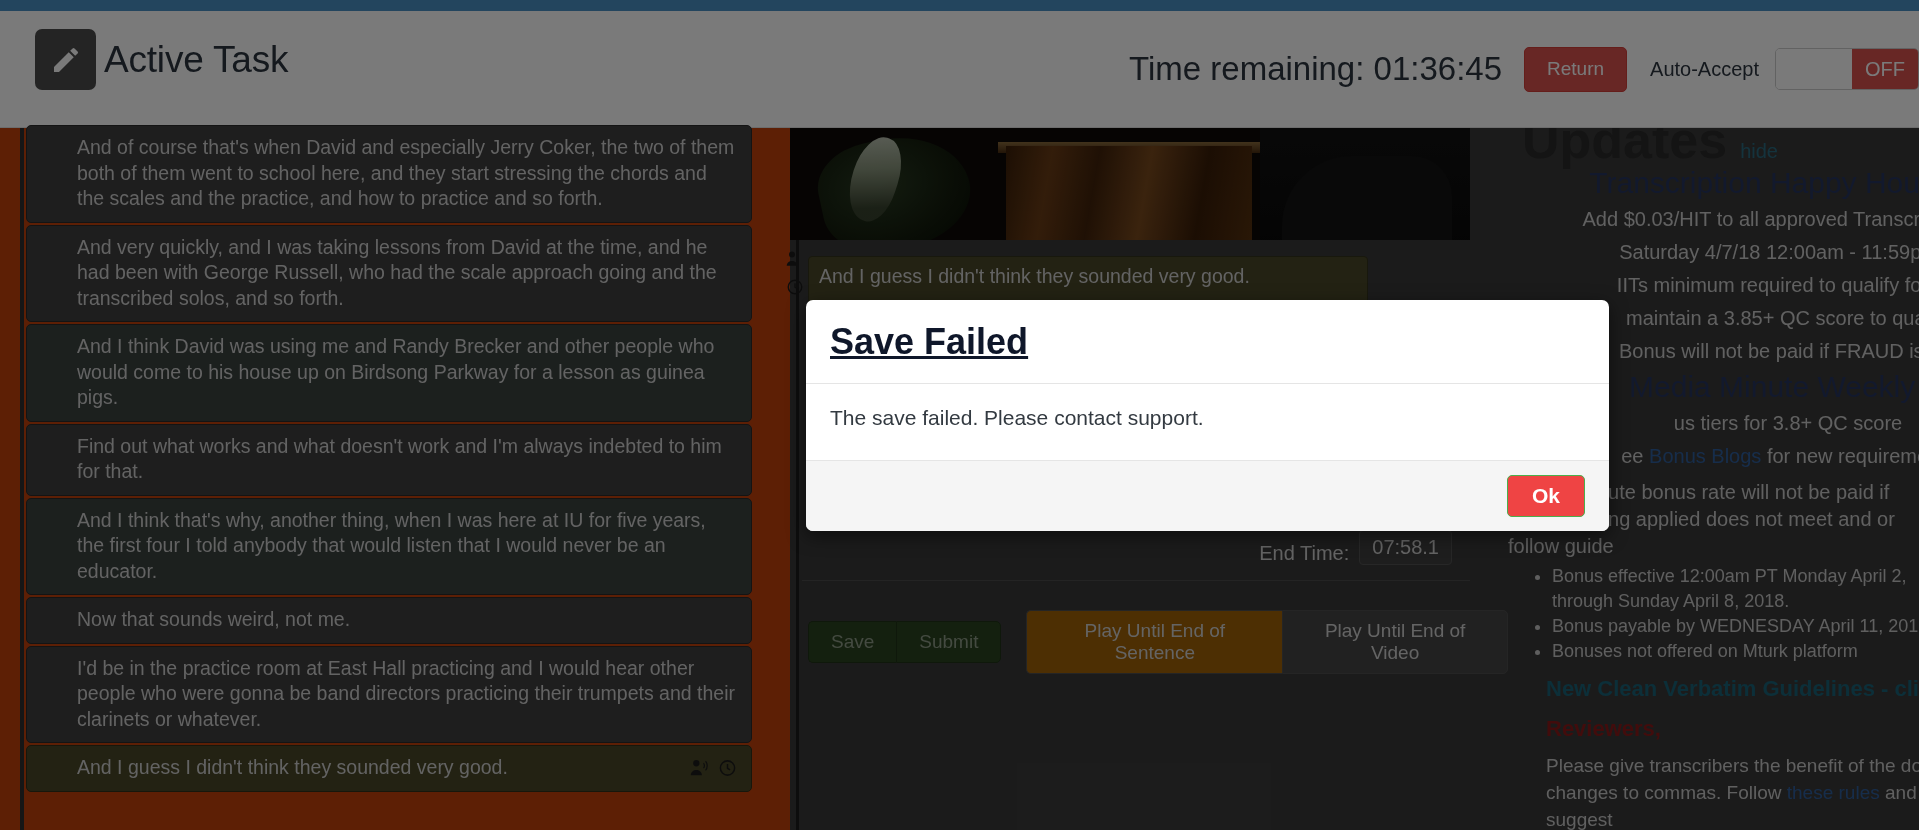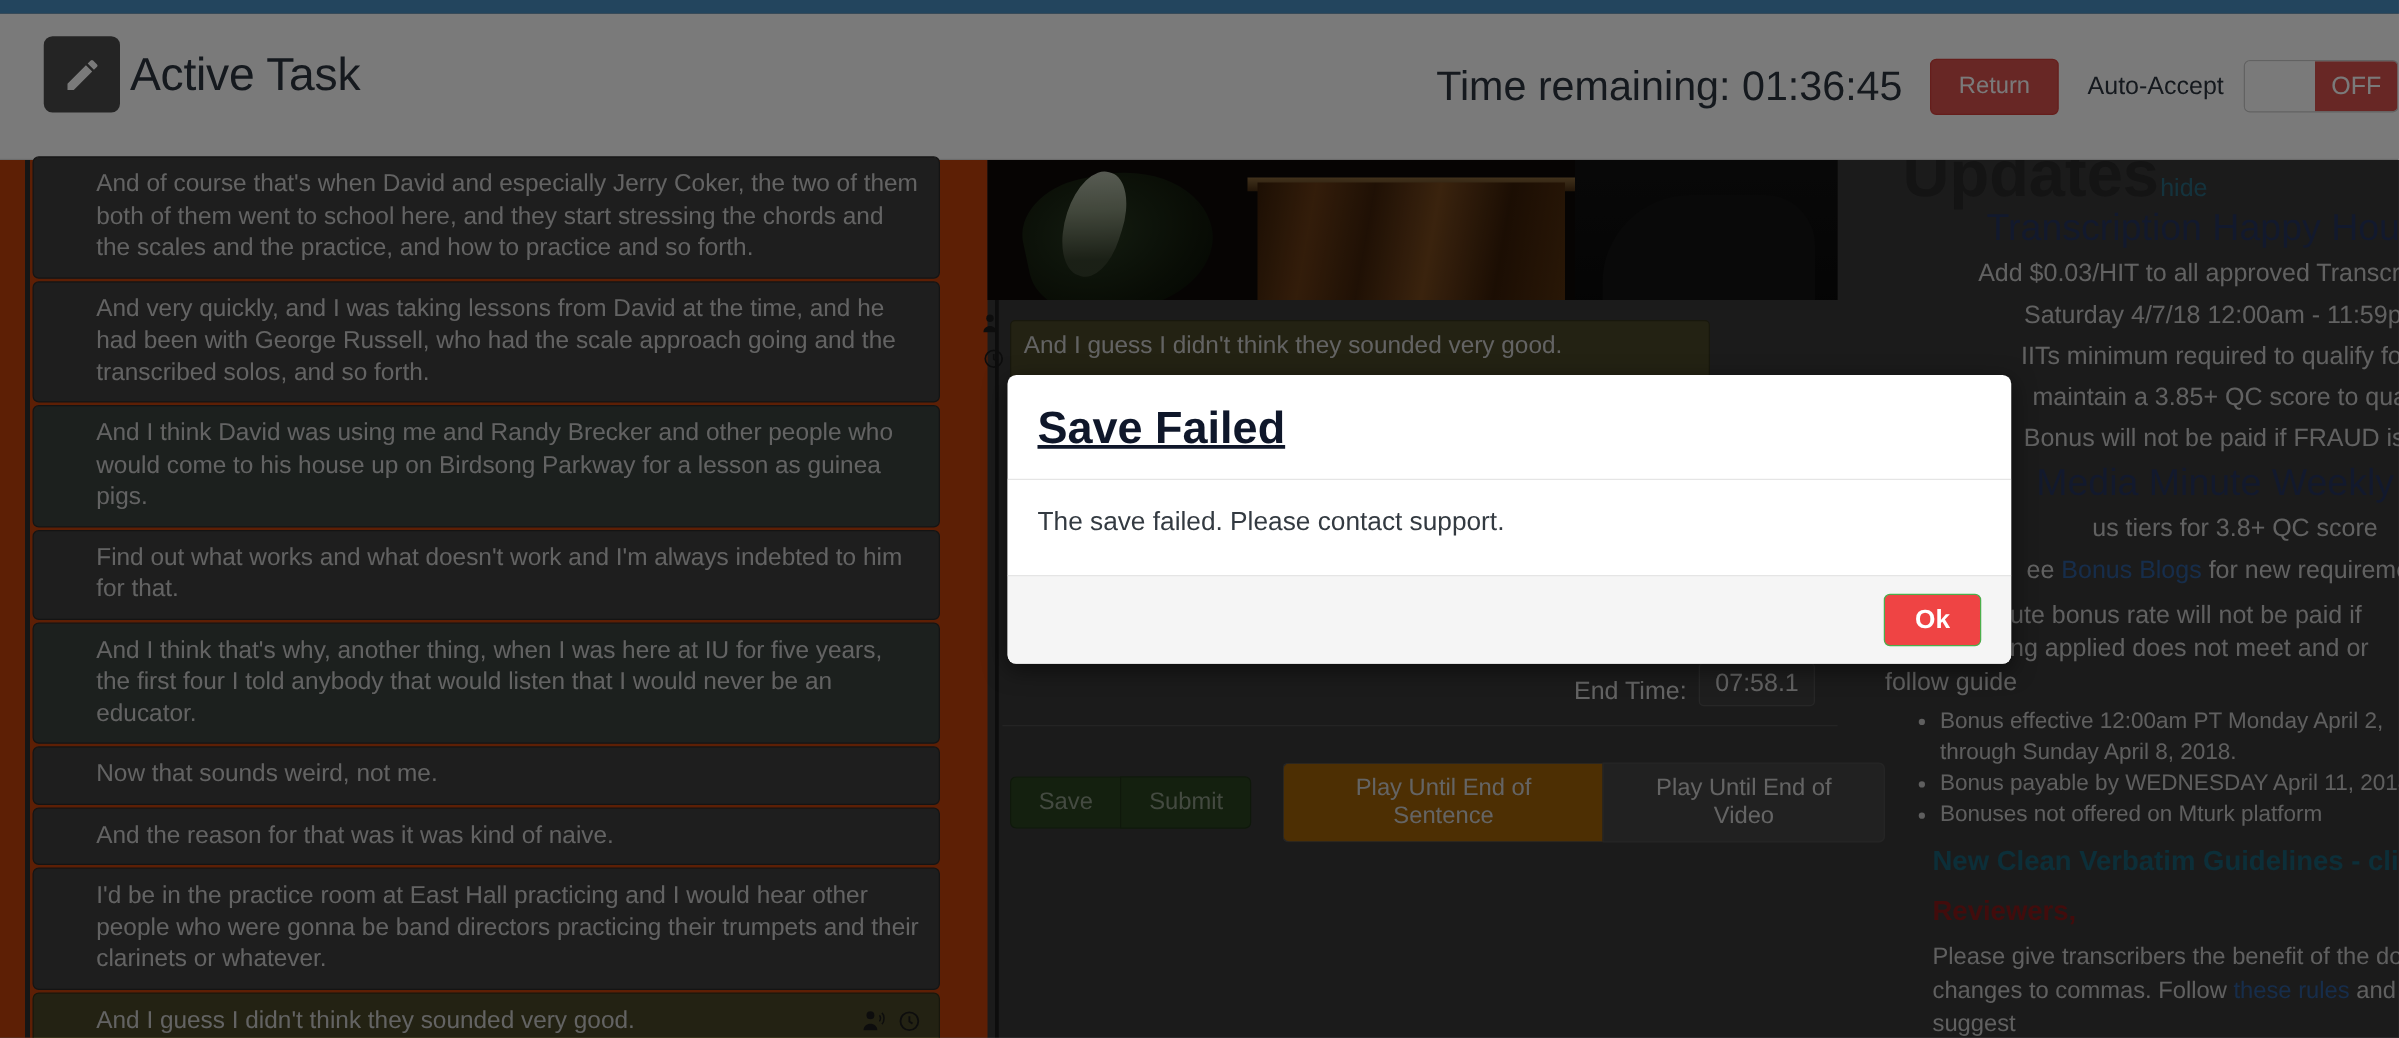--- a/index.html
+++ b/index.html
@@ -66,21 +66,21 @@
   }
   .auto-accept-label {
     font-size: 20px;
     color: #2d3640;
     margin-left: 23px;
     margin-right: 16px;
     white-space: nowrap;
   }
   .toggle {
     display: flex; align-items: stretch;
-    width: 124px; height: 42px;
+    width: 144px; height: 42px;
     border: 1px solid #cccccc;
     border-radius: 5px;
     overflow: hidden;
     cursor: pointer;
     margin-right: 0px;
   }
   .toggle-blank { flex: 1 1 auto; background: #ffffff; }
   .toggle-off {
     width: 66px;
     background: #d9534f;
@@ -269,21 +269,21 @@
   
   .right-col {
     position: absolute; left: 1508px; top: 0;
     width: 411px; height: 702px;
     background: #3a3a3a;
     overflow: hidden;
     padding: 0 0 0 0;
   }
   .upd-head {
     position: absolute; left: 14px; top: -18px;
-    display: flex; align-items: baseline; gap: 1px;
+    display: flex; align-items: baseline; gap: 13px;
     white-space: nowrap;
     text-align: right;
   }
   .upd-title {
     font-size: 52px; font-weight: bold; color: #2a2a2a;
   }
   .upd-hide {
     font-size: 20px; color: #2a6b80; cursor: pointer;
   }
   .upd-body {
@@ -411,23 +411,20 @@
         <span>And I think David was using me and Randy Brecker and other people who would come to his house up on Birdsong Parkway for a lesson as guinea pigs.</span>
       </div>
       <div class="segment">
         <span>Find out what works and what doesn't work and I'm always indebted to him for that.</span>
       </div>
       <div class="segment tinted">
         <span>And I think that's why, another thing, when I was here at IU for five years, the first four I told anybody that would listen that I would never be an educator.</span>
       </div>
       <div class="segment">
         <span>Now that sounds weird, not me.</span>
-      </div>
-      <div class="segment">
-        <span>And the reason for that was it was kind of naive.</span>
       </div>
       <div class="segment">
         <span>I'd be in the practice room at East Hall practicing and I would hear other people who were gonna be band directors practicing their trumpets and their clarinets or whatever.</span>
       </div>
       <div class="segment active">
         <span>And I guess I didn't think they sounded very good.</span>
         <span class="seg-icons">
           <span>
             <svg viewBox="0 0 24 24" fill="#1d1d1d">
                 <circle cx="8" cy="6" r="4"></circle>

